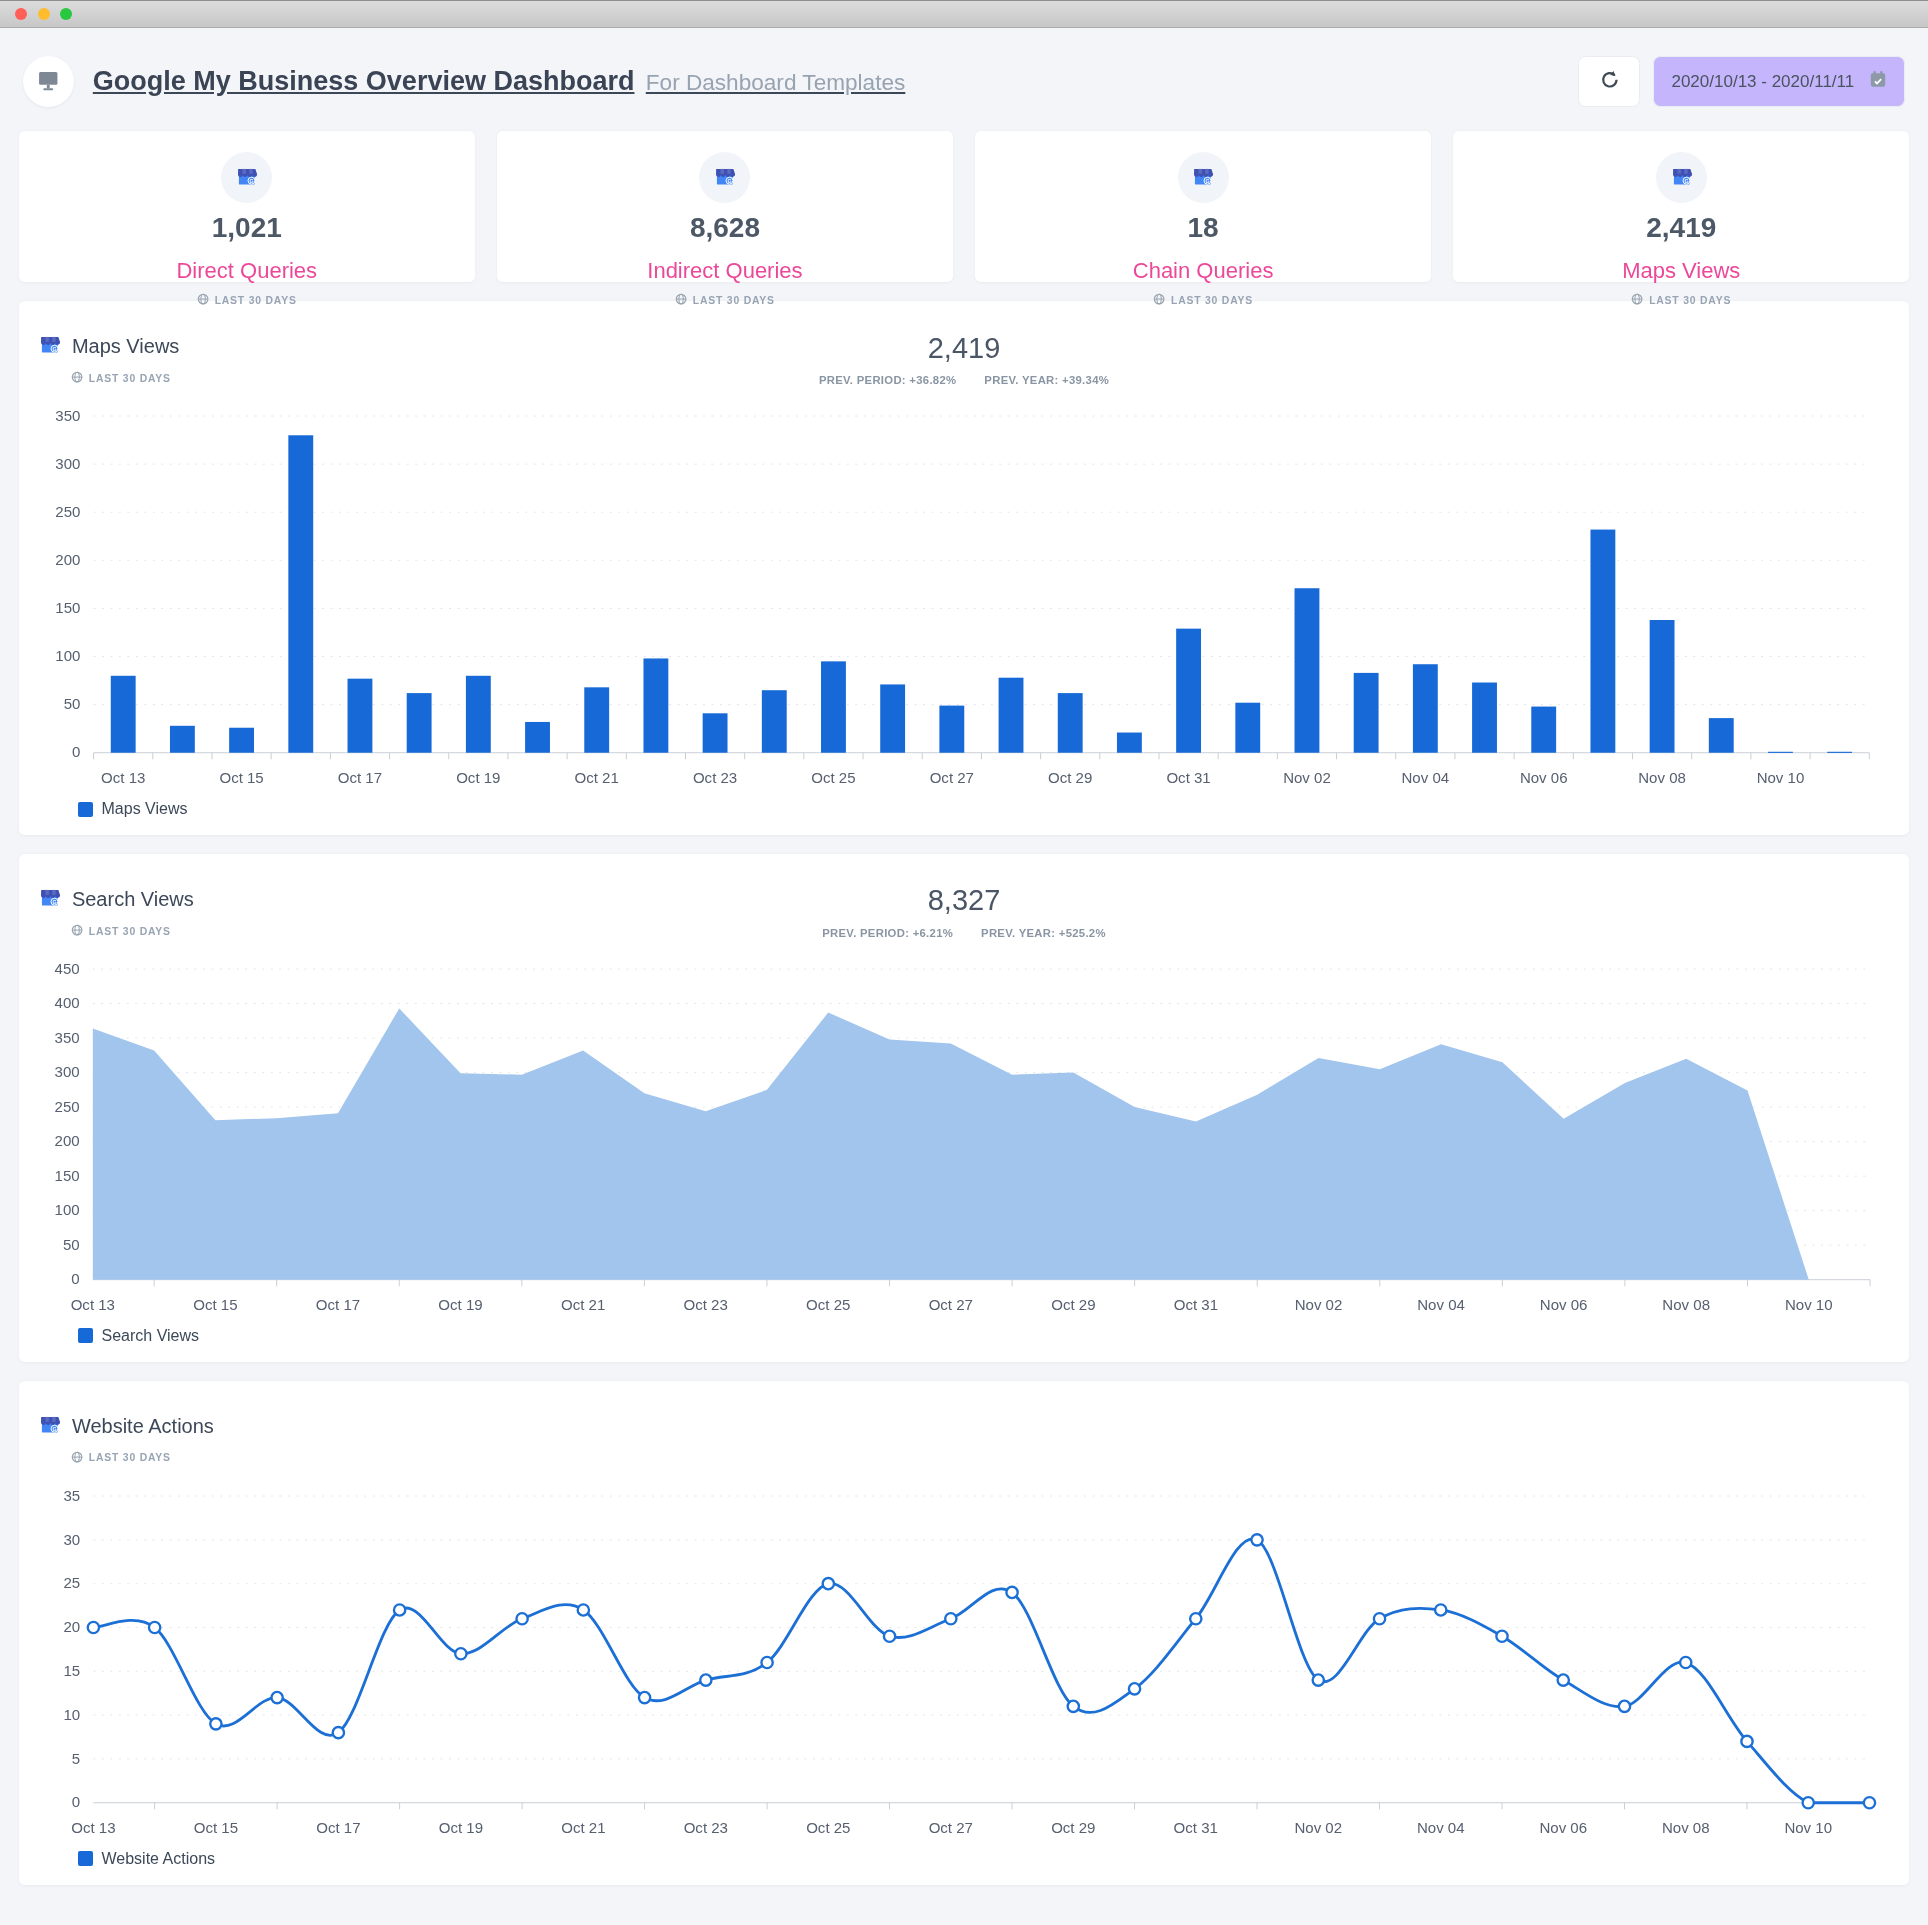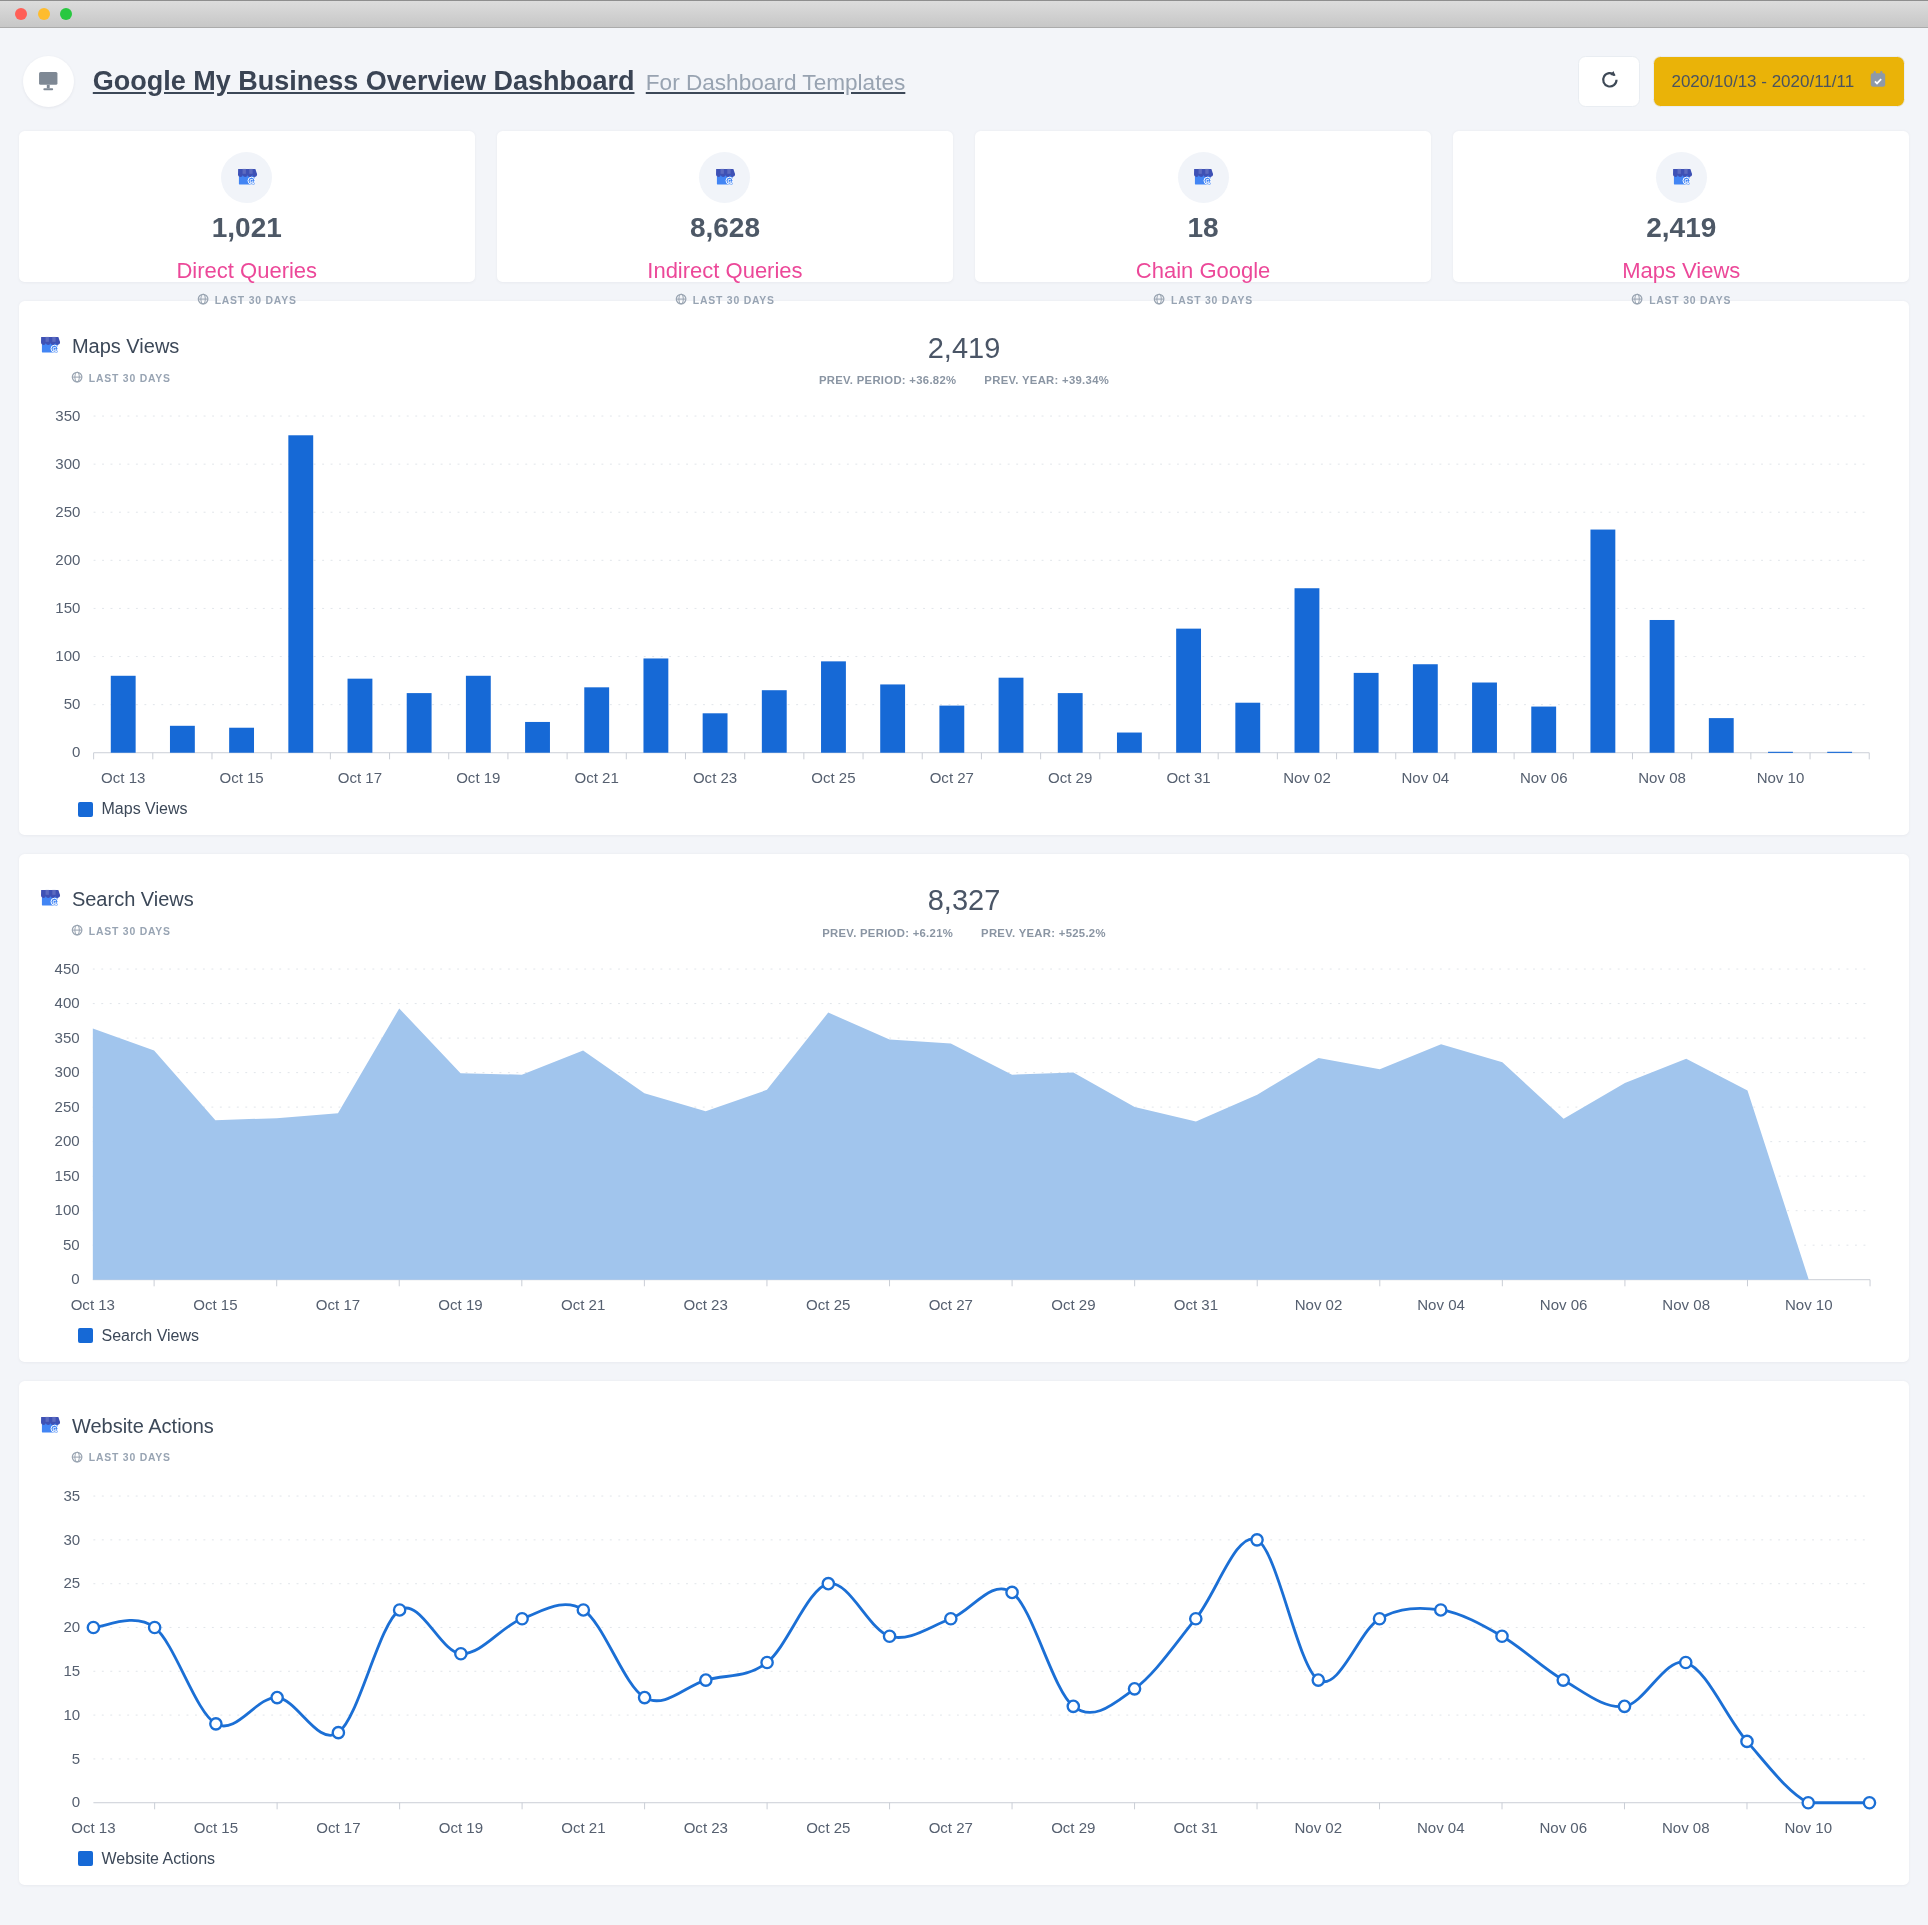--- a/index.html
+++ b/index.html
@@ -17,21 +17,21 @@
   
   header { display:flex; align-items:center; padding:28px 3.8px 22.6px 3.8px; }
   .logo-circle { width:51px; height:51px; border-radius:50%; background:#ffffff; display:flex;
                  align-items:center; justify-content:center; box-shadow:0 0.9px 2.8px rgba(60,70,90,.08); }
   .titles { margin-left:19px; display:flex; align-items:baseline; gap:11.3px;text-decoration:underline; }
   .h-title { font-size:27px; font-weight:700; color:#3A4454; }
   .h-sub { font-size:22.6px; color:#98A3B1; }
   .controls { margin-left:auto; display:flex; gap:13px; }
   .btn-refresh { width:62px; height:51px; background:#fff; border:0.9px solid #E9EDF2; border-radius:7.5px;
                  display:flex; align-items:center; justify-content:center; cursor:pointer; }
-  .daterange { height:51px; background:#eab308; border:0.9px solid #E9EDF2; border-radius:7.5px; padding:0 17px;
+  .daterange { height:51px; background:#c4b5fd; border:0.9px solid #E9EDF2; border-radius:7.5px; padding:0 17px;
                display:flex; align-items:center; gap:15px; font-size:17px; color:#4A5360; cursor:pointer; }
 
   
   .kpis { display:flex; gap:22.6px; margin-top:1.9px; }
   .card { flex:1; height:151px; background:#fff; border-radius:5.6px; box-shadow:0 0.9px 2.8px rgba(60,70,90,.06);
           text-align:center; padding-top:21px; }
   .icon-circle { width:51px; height:51px; border-radius:50%; background:#F1F4F9; margin:0 auto;
                  display:flex; align-items:center; justify-content:center; }
   .kpi-value { font-size:28px; font-weight:700; color:#4D5866; margin-top:8.5px; }
   .kpi-label { font-size:22px; color:#ec4899; margin-top:14px; }
@@ -157,21 +157,21 @@
           <span><svg width="23.5" height="23.5" viewBox="0 0 24 24">
               <rect x="4" y="9" width="16" height="11" rx="1.2" fill="#4285F4"></rect>
               <path d="M3.2 4 h17.6 l1.7 5.3 c.3 1.5 -.9 2.9 -2.5 2.9 c-1.2 0 -2.2 -.9 -2.4 -2 c-.2 1.1 -1.2 2 -2.4 2 c-1.2 0 -2.2 -.9 -2.4 -2 c-.2 1.1 -1.2 2 -2.4 2 c-1.2 0 -2.2 -.9 -2.4 -2 c-.2 1.1 -1.2 2 -2.4 2 c-1.6 0 -2.8 -1.4 -2.5 -2.9 z" fill="#3E51B5"></path>
               <rect x="7.7" y="4" width="3.4" height="5" fill="#5C6BC0"></rect>
               <rect x="14.6" y="4" width="3.4" height="5" fill="#5C6BC0"></rect>
               <circle cx="16.8" cy="16" r="3.5" fill="#4285F4" stroke="#ffffff" stroke-width="1"></circle>
               <text x="16.8" y="17.9" font-size="5.4" font-weight="bold" fill="#fff" text-anchor="middle" font-family="Liberation Sans, sans-serif">G</text>
             </svg></span>
         </div>
       <div class="kpi-value">18</div>
-      <div class="kpi-label">Chain Google</div>
+      <div class="kpi-label">Chain Queries</div>
       <div class="period">
           <span><svg width="12.2" height="12.2" viewBox="0 0 14 14">
               <circle cx="7" cy="7" r="5.5" fill="none" stroke="#9AA5B2" stroke-width="1.4"></circle>
               <ellipse cx="7" cy="7" rx="2.5" ry="5.5" fill="none" stroke="#9AA5B2" stroke-width="1.2"></ellipse>
               <line x1="1.5" y1="7" x2="12.5" y2="7" stroke="#9AA5B2" stroke-width="1.2"></line>
             </svg></span>
           <span>LAST 30 DAYS</span>
         </div>
     </div>
     <div class="card">

